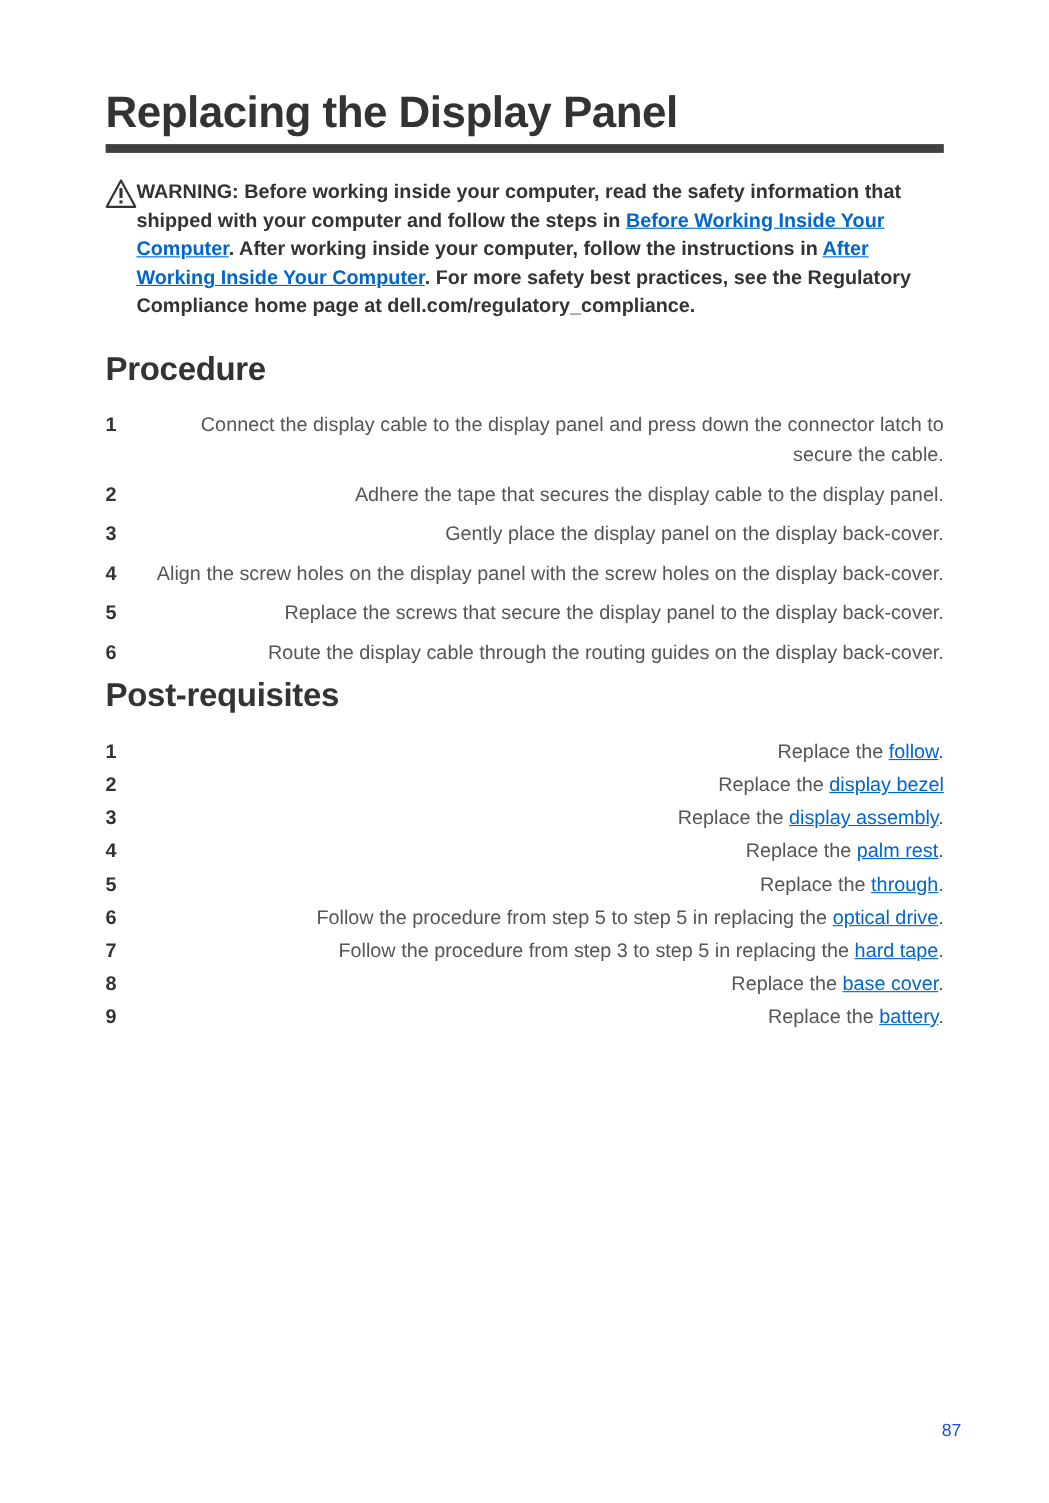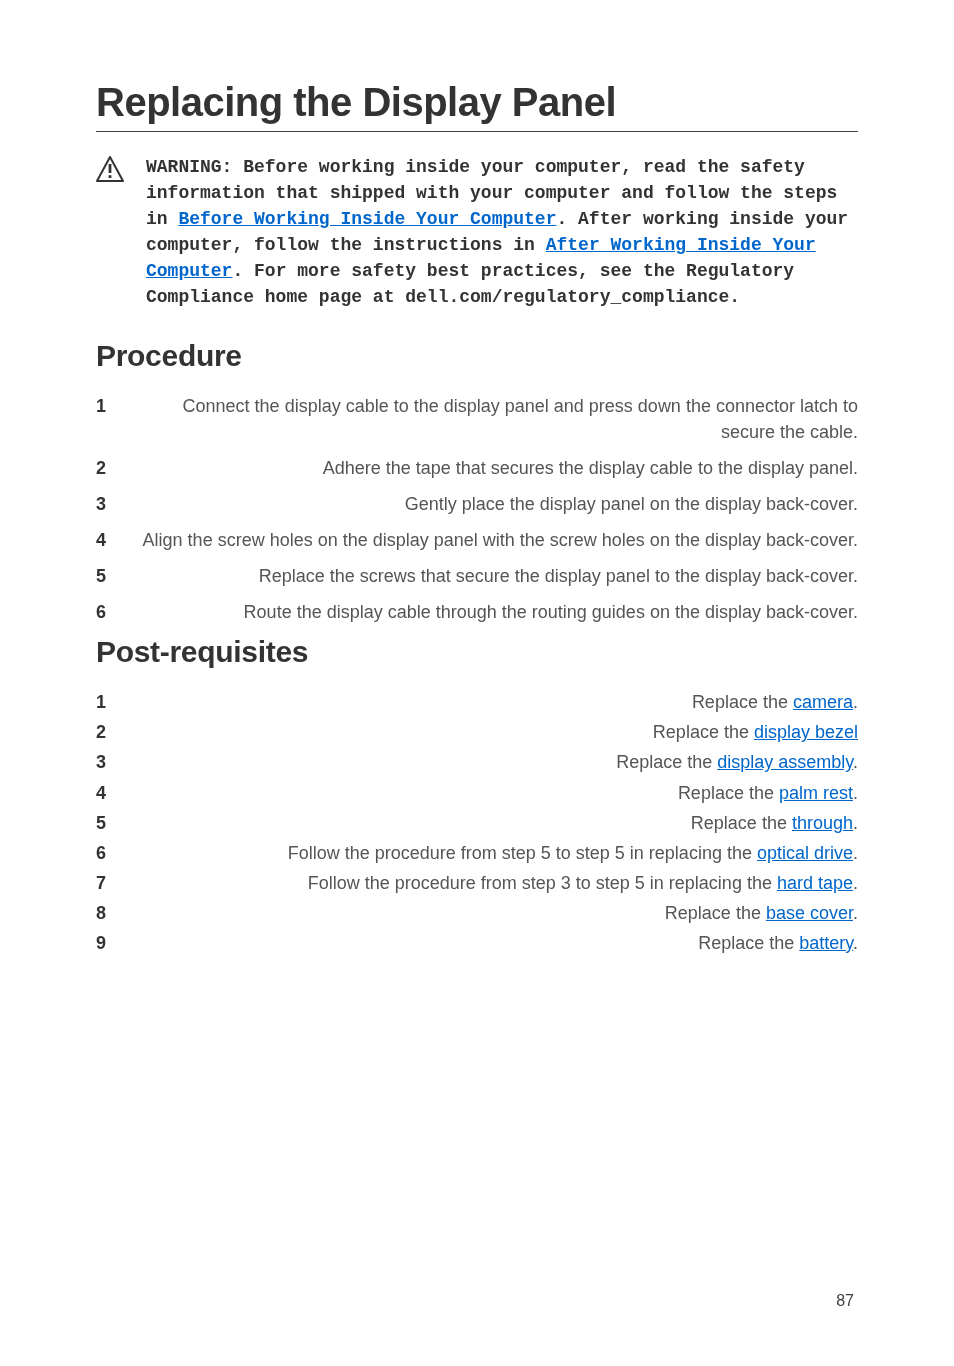--- a/index.html
+++ b/index.html
@@ -8,31 +8,30 @@
     font-family: "Segoe UI", "Helvetica Neue", Arial, sans-serif;
     color: #333;
     background: #fff;
     position: relative;
     padding: 80px 96px 0 96px;
   }
   h1 {
     font-size: 40px;
     font-weight: 700;
     color: #333;
-    border-bottom: 1px solid #404040;
+    border-bottom: 8px solid #404040;
     padding-bottom: 6px;
     margin-bottom: 22px;
     letter-spacing: -0.5px;
   }
   .warning-block {
     display: flex;
     align-items: flex-start;
-    gap: 22px;
+    gap: 0;
     margin-bottom: 28px;
-    font-family: Liberation Mono, monospace;
   }
   .warning-icon {
     flex: 0 0 auto;
     margin-top: 2px;
   }
   .warning-text {
     font-size: 18px;
     font-weight: 700;
     line-height: 1.45;
     color: #333;
@@ -59,24 +58,24 @@
     font-weight: 700;
     color: #333;
     min-width: 16px;
     flex-shrink: 0;
   }
   ol li .txt { flex: 1; color: #555; text-align: right; }
   .post-req-h { margin-bottom: 20px; }
   ol.postreq li { margin-bottom: 4px; }
   .page-num {
     position: absolute;
-    right: 100px;
+    right: 80px;
     bottom: 56px;
     font-size: 16px;
-    color: #404040;
+    color: #1d4ed8;
   }
 </style>
 </head>
 <body>
 
 <h1>Replacing the Display Panel</h1>
 
 <div class="warning-block">
   <span class="warning-icon">
     <svg width="28" height="26" viewBox="0 0 28 26">
@@ -117,21 +116,21 @@
       <span class="num">6</span>
       <span class="txt">Route the display cable through the routing guides on the display back-cover.</span>
     </li>
 </ol>
 
 <h2 class="post-req-h">Post-requisites</h2>
 
 <ol class="postreq">
   <li>
       <span class="num">1</span>
-      <span class="txt"><span>Replace the </span><a class="link">camera</a><span>.</span></span>
+      <span class="txt"><span>Replace the </span><a class="link">follow</a><span>.</span></span>
     </li>
   <li>
       <span class="num">2</span>
       <span class="txt"><span>Replace the </span><a class="link">display bezel</a><span></span></span>
     </li>
   <li>
       <span class="num">3</span>
       <span class="txt"><span>Replace the </span><a class="link">display assembly</a><span>.</span></span>
     </li>
   <li>

